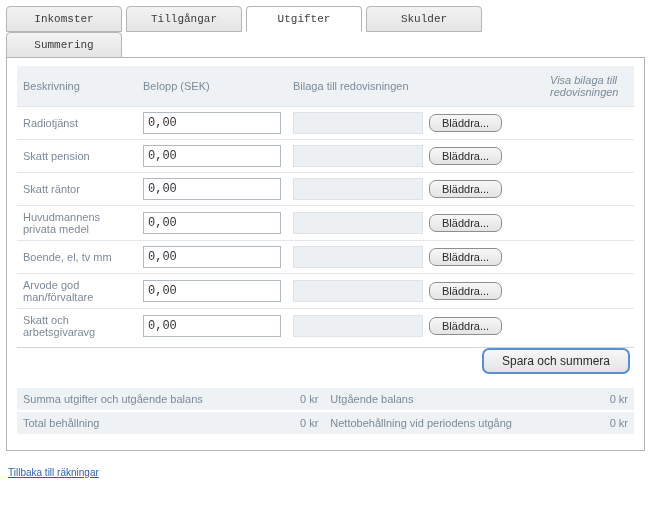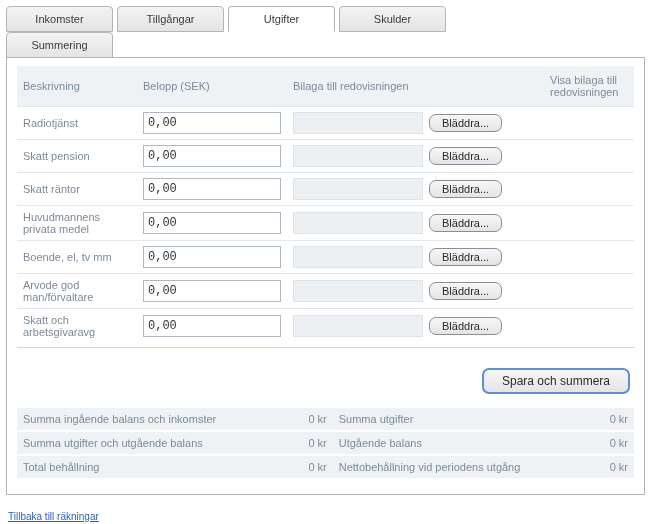--- a/index.html
+++ b/index.html
@@ -4,26 +4,27 @@
 <style>
   * { box-sizing: border-box; margin: 0; padding: 0; }
   body { font-family: Verdana, Arial, sans-serif; font-size: 11px; color: #6b7a8a; background: #fff; width: 651px; }
   .container { position: relative; }
   .tabs-row { display: flex; gap: 4px; padding: 6px 6px 0 6px; }
   .tabs-row2 { display: flex; gap: 4px; padding: 0 23px 0 6px; }
   .tab {
     border: 1px solid #b5b5b5;
     border-radius: 4px 4px 0 0;
     padding: 6px 0;
-    width: 107px;
+    width: 116px;
     text-align: center;
     background: linear-gradient(#f3f3f3, #e4e4e4);
     color: #3b3b3b;
     cursor: pointer;
     position: relative;
+    font-family: Liberation Mono, monospace;
   }
   .tab.active {
     background: #fff;
     border-bottom: 1px solid #fff;
     z-index: 2;
   }
   .tab-panel {
     border: 1px solid #b5b5b5;
     margin: -1px 6px 6px 6px;
     padding: 8px 10px 14px 10px;
@@ -42,21 +43,21 @@
   }
   table.grid td {
     padding: 5px 6px;
     vertical-align: middle;
     color: #7d8a99;
   }
   table.grid tr.data td { border-top: 1px solid #e3e7eb; }
   .col-desc { width: 120px; }
   .col-amount { width: 150px; }
   .col-attach { width: auto; }
-  .col-showattach { width: 90px; text-align: center; }
+  .col-showattach { width: 90px; text-align: center; font-style: italic; }
   input.amount {
     width: 100%;
     border: 1px solid #b0b8c2;
     padding: 3px 4px;
     font-size: 12px;
     color: #333;
     background: #fff;
     font-family: Liberation Mono, monospace;
   }
   .attach-text {
@@ -70,21 +71,21 @@
   .browse-btn, .save-btn {
     border: 1px solid #8a8f96;
     border-radius: 7px;
     background: linear-gradient(#f7f7f7, #e4e4e4);
     padding: 2px 12px;
     font-size: 11px;
     color: #2b2b2b;
     cursor: pointer;
     vertical-align: middle;
   }
-  .save-row { text-align: right; padding: 20px 4px 10px 4px; border-top: 1px solid #cfd6dd; margin-top: 4px; }
+  .save-row { text-align: right; padding: 0 4px 10px 4px; border-top: 1px solid #cfd6dd; margin-top: 4px; }
   .save-btn {
     border: 2px solid #5a8fd6;
     padding: 4px 18px;
     font-size: 12px;
   }
   table.summary { width: 100%; border-collapse: collapse; margin-top: 4px; }
   table.summary td {
     padding: 5px 6px;
     background: #eef2f5;
     color: #7d8a99;
@@ -170,26 +171,20 @@
           </tr>
         </tbody>
     </table>
 
     <div class="save-row">
       <button class="save-btn">Spara och summera</button>
     </div>
 
     <table class="summary">
       <tbody>
-          <tr>
-        <td>Summa ingående balans och inkomster</td>
-        <td class="val">0 kr</td>
-        <td>Summa utgifter</td>
-        <td class="val">0 kr</td>
-      </tr>
       <tr>
         <td>Summa utgifter och utgående balans</td>
         <td class="val">0 kr</td>
         <td>Utgående balans</td>
         <td class="val">0 kr</td>
       </tr>
       <tr>
         <td>Total behållning</td>
         <td class="val">0 kr</td>
         <td>Nettobehållning vid periodens utgång</td>

